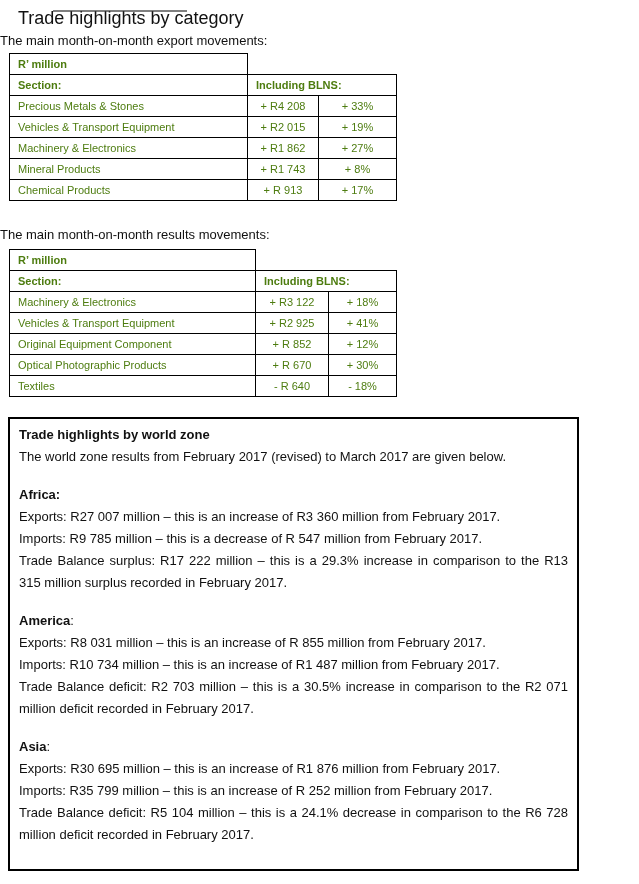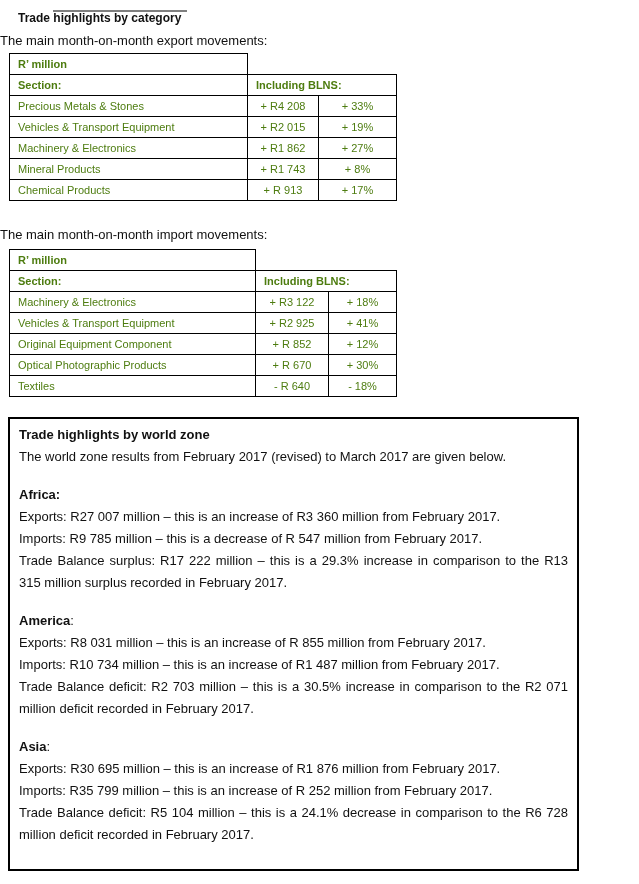--- a/index.html
+++ b/index.html
@@ -5,21 +5,21 @@
   html,body{margin:0;padding:0;background:#fff;}
   body{
     width:639px;height:884px;overflow:hidden;
     font-family:"Liberation Sans", sans-serif;
     color:#111;
   }
   .page{position:relative;width:639px;height:884px;background:#fff;}
   .clip-fragment{position:absolute;left:53px;top:0;width:134px;height:2px;background:#3a3a3a;opacity:.65;}
   .bold{font-weight:700;}
   h1.cat-title{
-    font-size:12px;font-weight:700;line-height:17px;
+    font-size:18px;font-weight:400;line-height:17px;
     margin:10px 0 0 18px;padding:0;
   }
   p.intro{
     font-size:13px;line-height:15px;
     margin:6px 0 0 0;padding:0;
   }
   p.intro.second{margin-top:26px;}
   table.movements{
     border-collapse:collapse;table-layout:fixed;
     font-size:11px;color:#4d7c0f;
@@ -94,21 +94,21 @@
           <td class="num">+ 8%</td>
         </tr>
         <tr>
           <td>Chemical Products</td>
           <td class="num">+ R 913</td>
           <td class="num">+ 17%</td>
         </tr>
       </tbody>
   </table>
 
-  <p class="intro second">The main month-on-month import movements:</p>
+  <p class="intro second">The main month-on-month results movements:</p>
 
   <table class="movements" id="import-table">
     <colgroup>
         <col style="width:246px">
         <col style="width:73px">
         <col style="width:68px">
       </colgroup>
     <tbody>
         <tr>
           <td class="unit-cell bold">R’ million</td>

